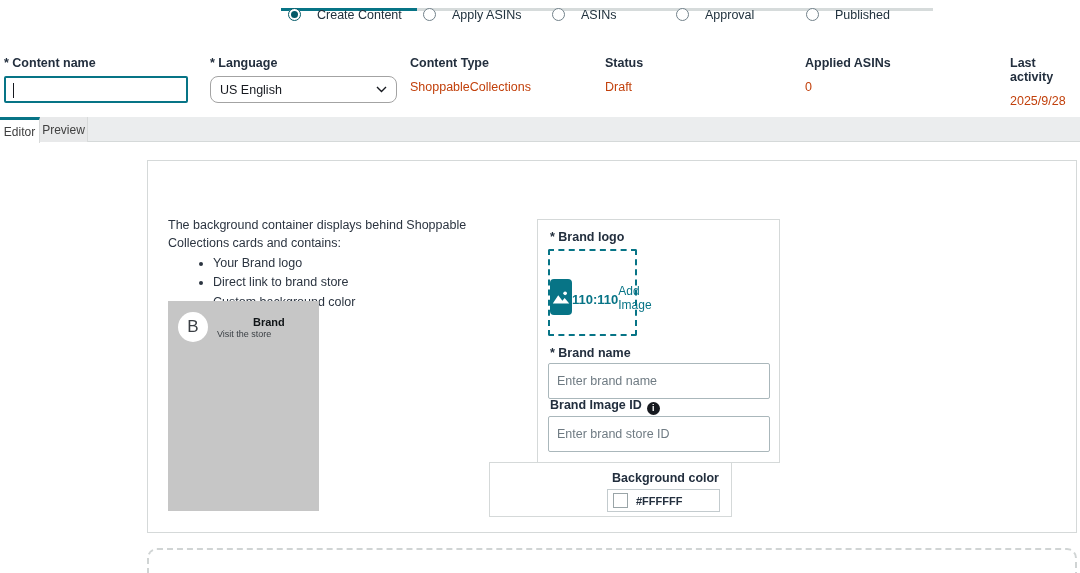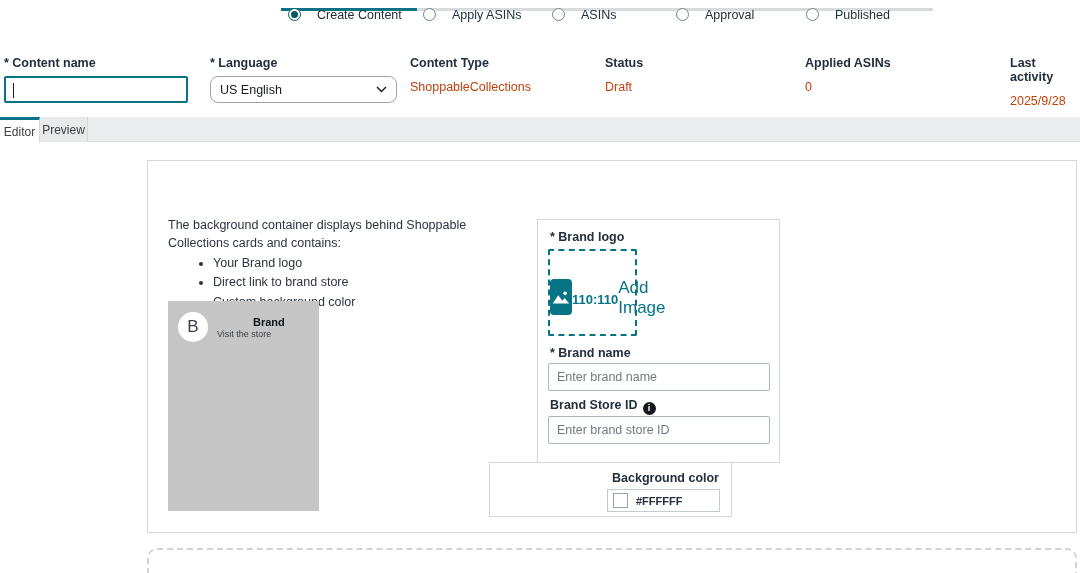--- a/index.html
+++ b/index.html
@@ -61,22 +61,22 @@
 
   .fields-box { position:absolute; left:341px; top:58px; width:243px; height:244px;
                 border:1px solid var(--border); background:#fff;margin-left:48px; }
   .fields-box .blabel { position:absolute; left:12px; font-size:12.5px; font-weight:bold; color:#232f3e; }
   .dashed { position:absolute; left:10px; top:29px; width:89px; height:87px;
             border:2px dashed var(--accent); border-radius:2px; display:flex; flex-direction:row;
             align-items:center; padding-top:8px; cursor:pointer; }
   .imgicon { width:36px; height:36px; background:var(--accent); border-radius:4px;
              display:flex; align-items:center; justify-content:center; }
   .ratio { font-size:13px; font-weight:bold; color:var(--accent); margin-top:6px; }
-  .addimg { font-size:17px; color:var(--accent); margin-top:3px; }
-  .tinput { position:absolute; left:10px; width:222px; height:28px; border:1px solid #aab7bb;
+  .addimg { font-size:12px; color:var(--accent); margin-top:3px; }
+  .tinput { position:absolute; left:10px; width:222px; height:36px; border:1px solid #aab7bb;
             border-radius:2px; font-size:12.5px; padding:0 8px; color:#737373;
             font-family:"Liberation Sans", sans-serif; }
   .tinput::placeholder { color:#6f7b83; opacity:1; }
   .info { display:inline-flex; width:13px; height:13px; border-radius:50%; background:#16191f;
           color:#fff; font-size:9px; font-weight:bold; align-items:center; justify-content:center;
           vertical-align:-2px; margin-left:5px; font-style:normal; }
 
   .bgcolor-box { position:absolute; left:341px; top:301px; width:243px; height:55px;
                  border:1px solid var(--border); background:#fff; }
   .bgcolor-box .blabel2 { position:absolute; right:12px; top:8px; font-size:12.5px; font-weight:bold; }
@@ -190,21 +190,21 @@
           <path d="M3 19 L9 10 L13.5 16 L16 13 L21 19 Z" fill="#ffffff"></path>
           <circle cx="16.5" cy="8" r="2" fill="#ffffff"></circle>
         </svg>
       </div>
       <div class="ratio">110:110</div>
       <div class="addimg">Add Image</div>
     </div>
     <div class="blabel" style="top:126px">* Brand name</div>
     <input class="tinput" style="top: 143px;" type="text" placeholder="Enter brand name">
     <div class="blabel" style="top:178px">
-      <span>Brand Store ID</span><span class="info">i</span>
+      <span>Brand Image ID</span><span class="info">i</span>
     </div>
     <input class="tinput" style="top: 196px;" type="text" placeholder="Enter brand store ID">
   </div>
 
   <div class="bgcolor-box">
     <div class="blabel2">Background color</div>
     <div class="swatch-input">
       <div class="swatch"></div>
       <div class="swatch-val">#FFFFFF</div>
     </div>

